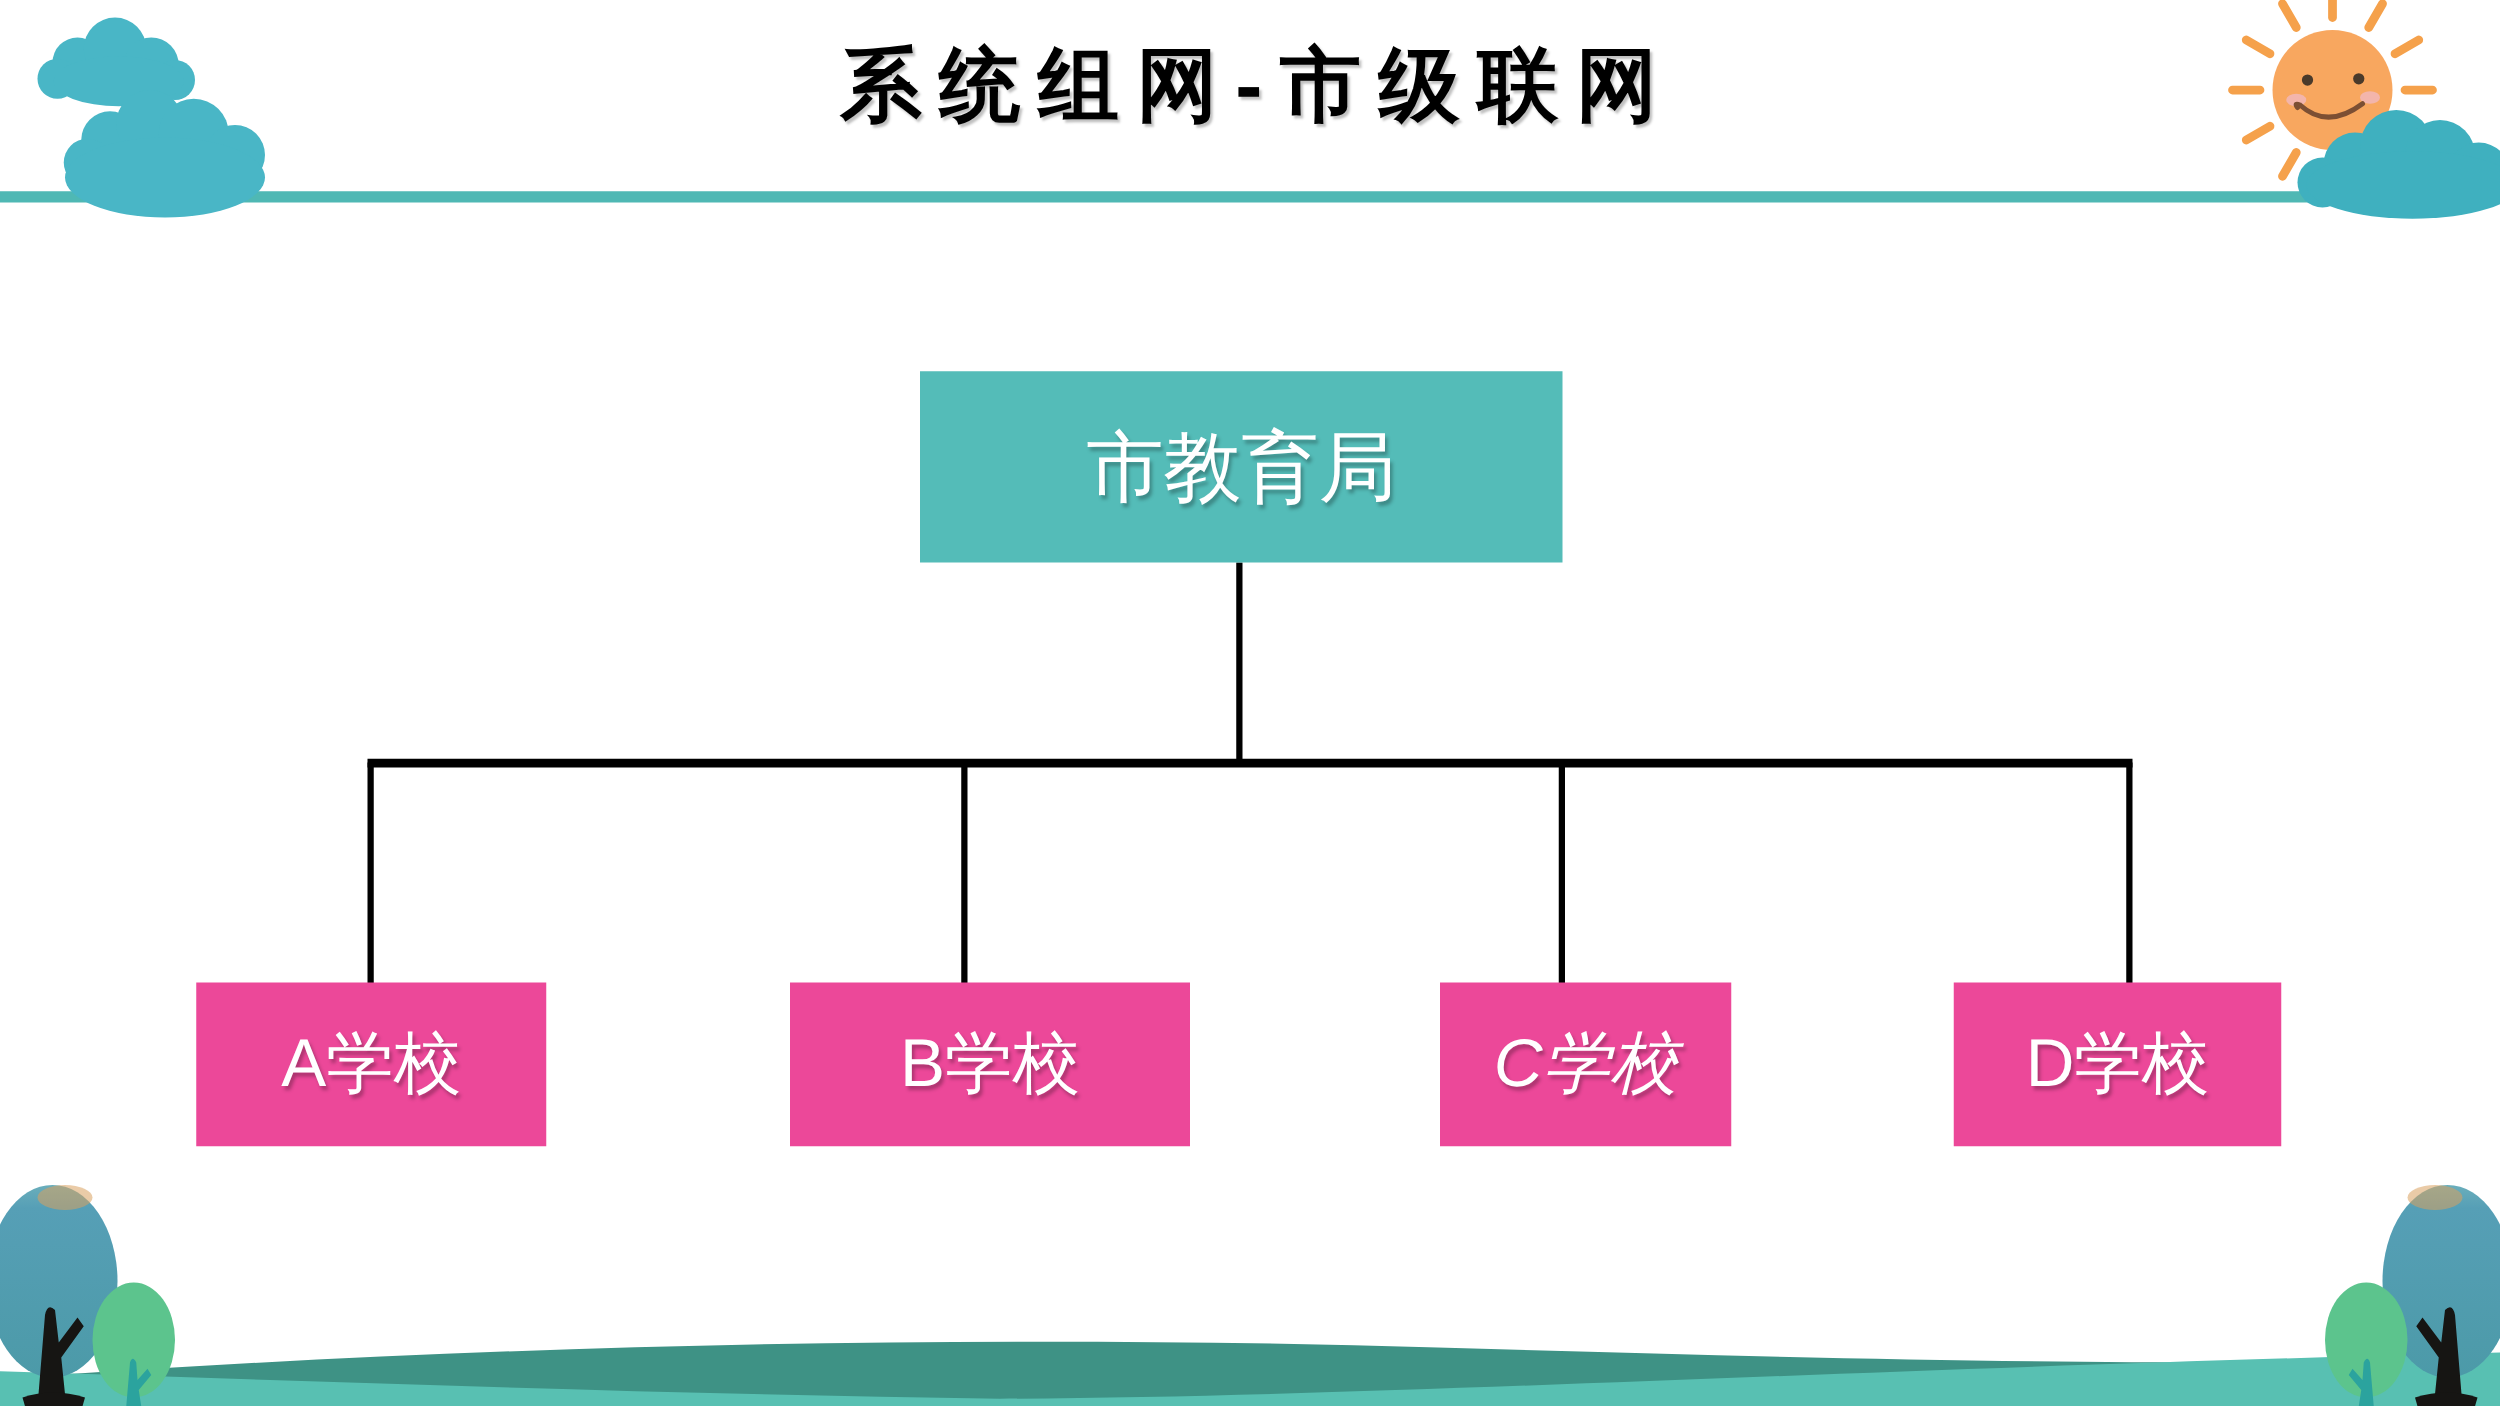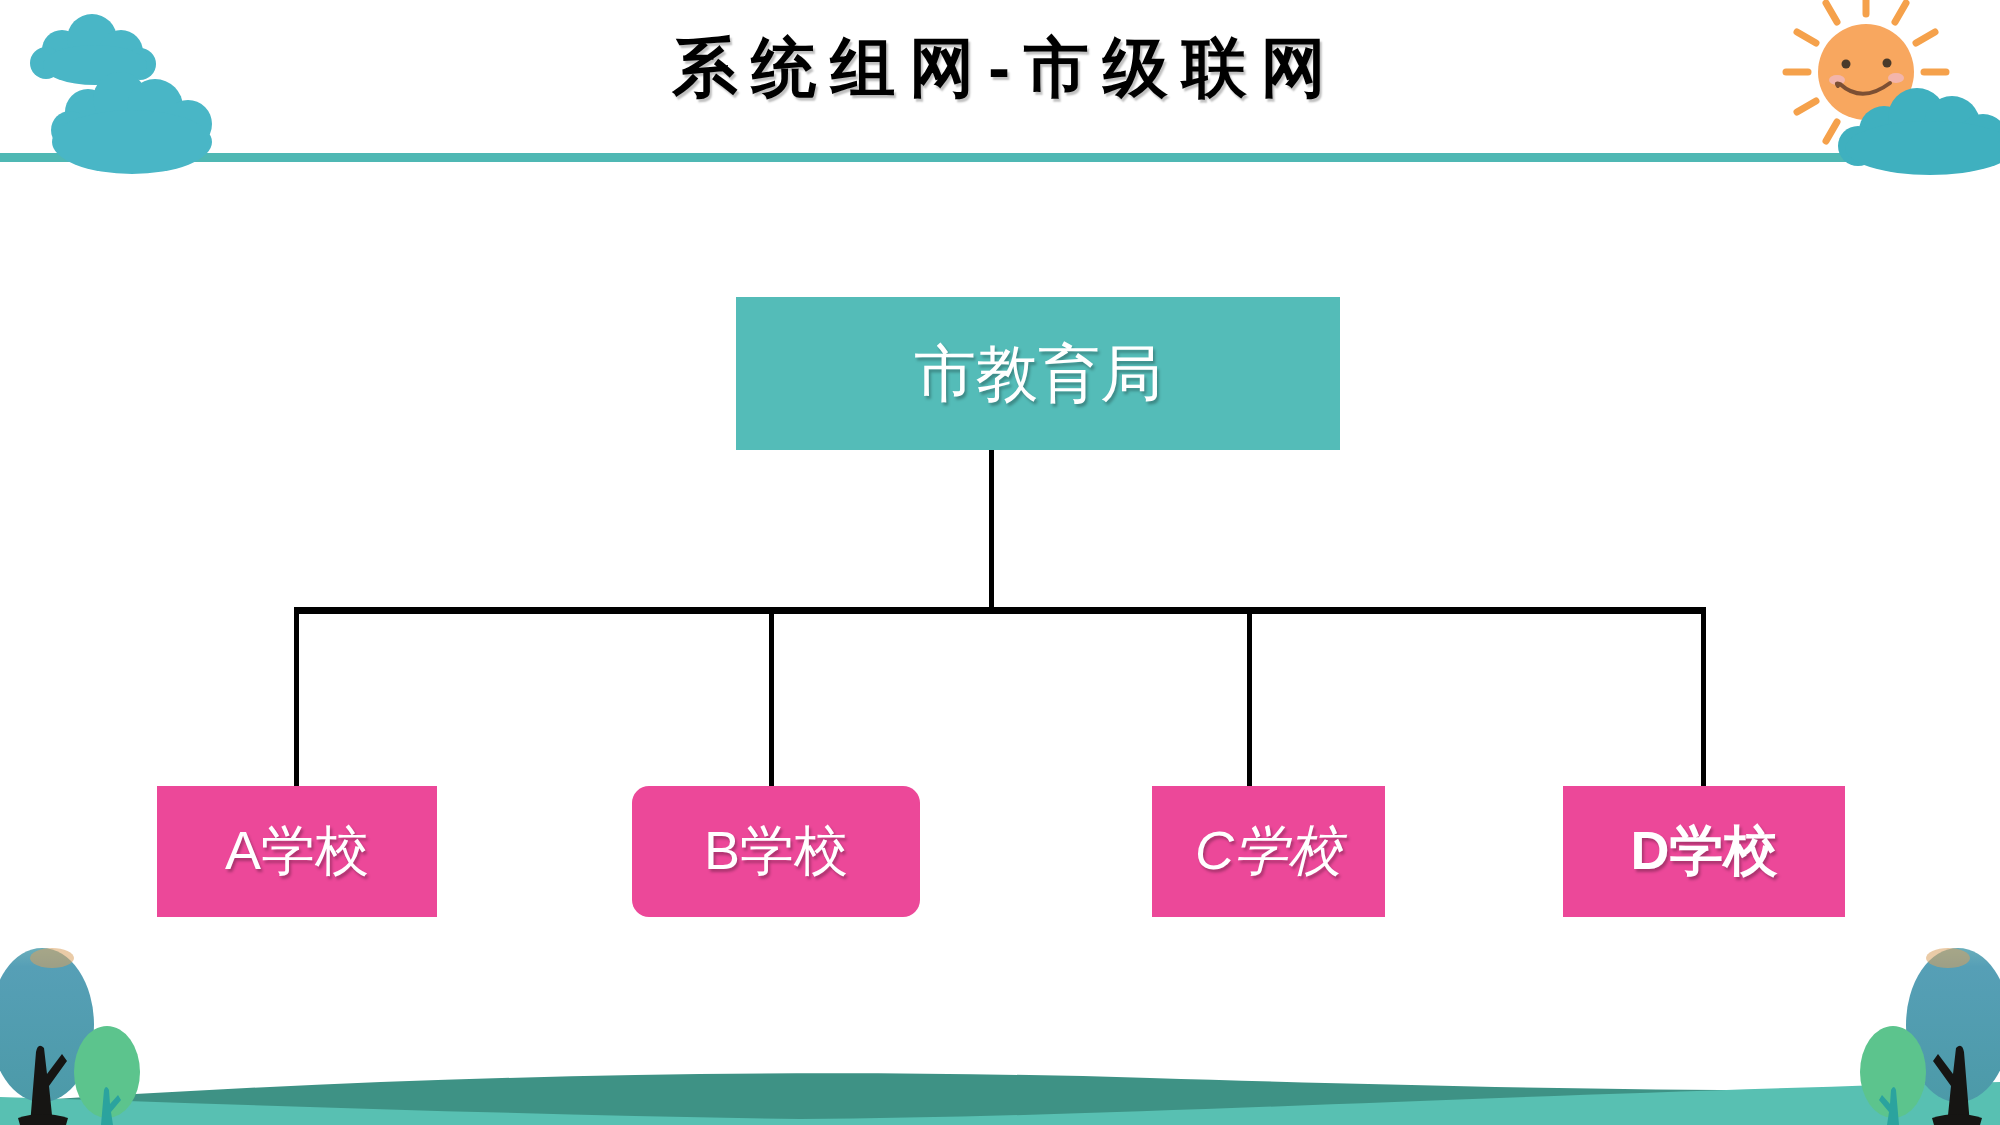--- a/index.html
+++ b/index.html
@@ -27,33 +27,33 @@
   }
   
   .node{
     position:absolute;
     display:flex;align-items:center;justify-content:center;
     color:#ffffff;
     text-shadow:2px 3px 3px rgba(0,0,0,0.28);
     z-index:4;
   }
   .node.root{
-    left:736px;top:297px;width:604px;height:153px;
+    left:736px;top:297px;width:514px;height:153px;
     background:#54bcb8;
     font-size:62px;
   }
   .node.leaf{
     top:786px;height:131px;
     background:#ec4899;
     font-size:54px;
   }
   .node.leaf.a{left:157px;width:280px;}
-  .node.leaf.b{left:632px;width:288px;border-radius:17px;}
+  .node.leaf.b{left:632px;width:320px;}
   .node.leaf.c{left:1152px;width:233px;font-style:italic;}
-  .node.leaf.d{left:1563px;width:282px;font-weight:bold;}
+  .node.leaf.d{left:1563px;width:262px;}
   .line{position:absolute;background:#000;z-index:2;}
   .line.root-drop {left:989px; top:450px;width:5px;height:160px;}
   .line.hbar      {left:294px; top:607px;width:1412px;height:7px;}
   .line.drop      {top:610px;width:5px;height:178px;}
   .line.drop.a{left:294px;}
   .line.drop.b{left:769px;}
   .line.drop.c{left:1247px;}
   .line.drop.d{left:1701px;}
   
   .deco{

